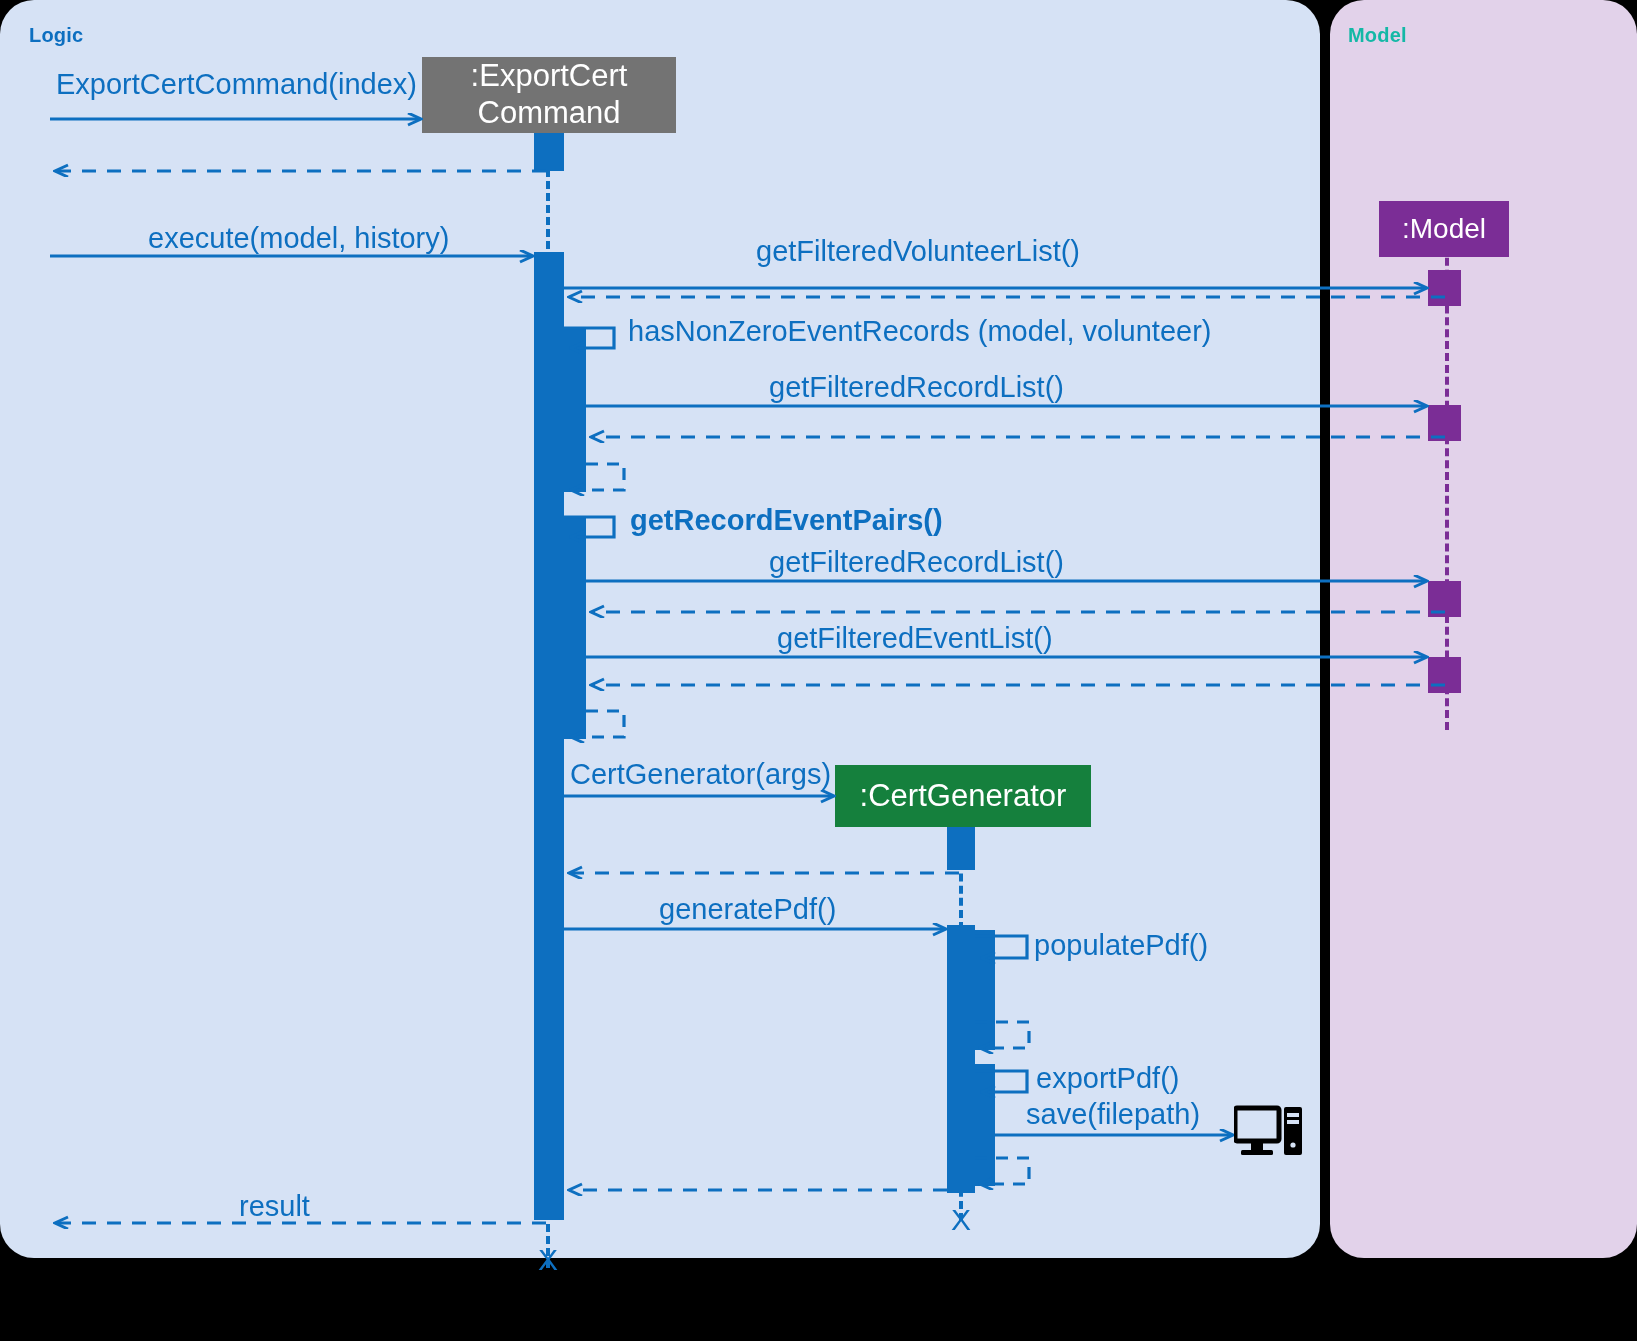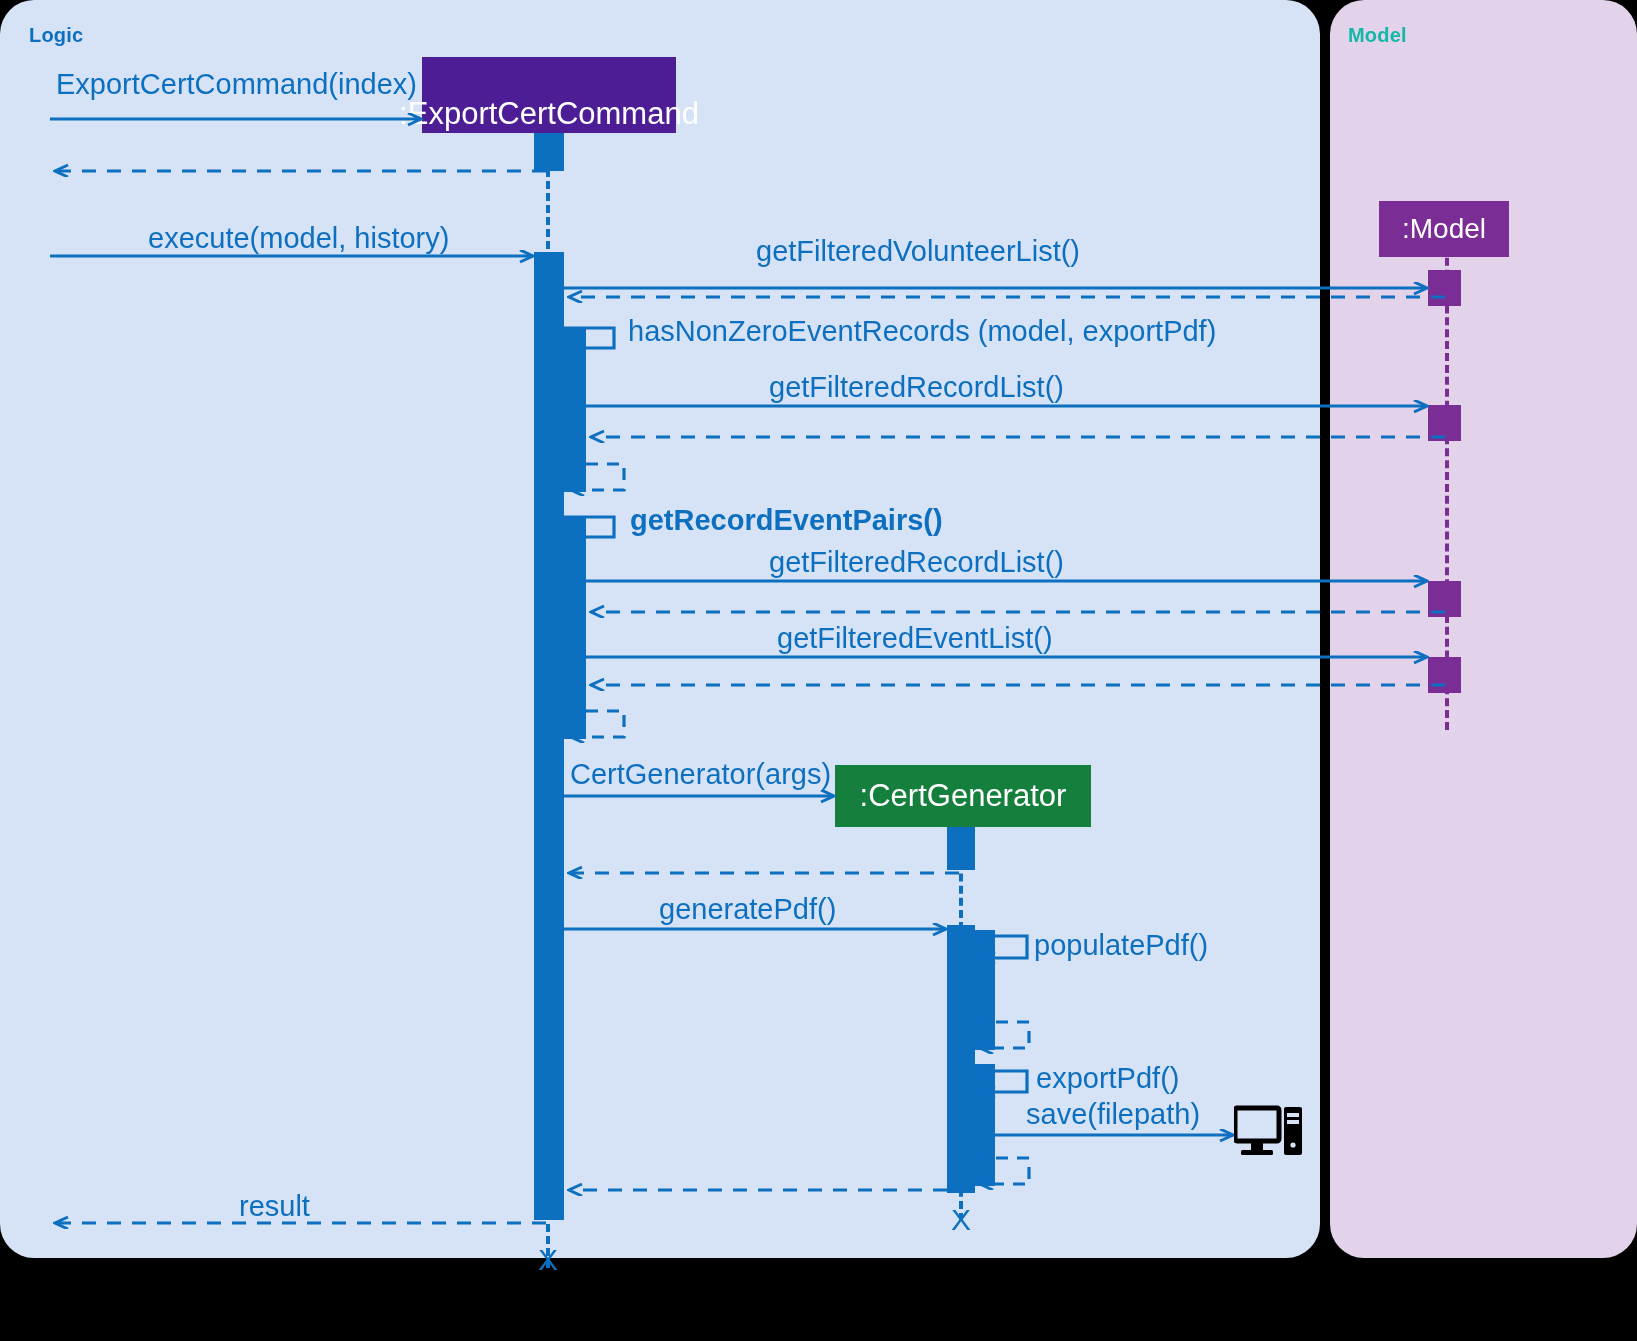--- a/index.html
+++ b/index.html
@@ -75,21 +75,21 @@
   <div class="partition" style="left:0px; top:0px; width:1320px; height:1258px; background:#d6e2f5;"></div>
   <div class="partition" style="left:1330px; top:0px; width:307px; height:1258px; background:#e2d2ea;"></div>
 
   <div class="partition-label" style="left:29px; top:24px; color:#0d6fc0;">Logic</div>
   <div class="partition-label" style="left:1348px; top:24px; color:#14b8a6;">Model</div>
 
   <div class="lifeline-dash" style="left:546px; top:133px; height:1135px; border-left-color:#0d6fc0;"></div>
   <div class="lifeline-dash" style="left:959px; top:825px; height:396px; border-left-color:#0d6fc0;"></div>
   <div class="lifeline-dash" style="left:1445px; top:234px; height:496px; border-left-color:#7b2d96;"></div>
 
-  <div class="lifeline-box" style="left:422px; top:57px; width:254px; height:76px; background:#4c1d95; align-items:flex-end;">
+  <div class="lifeline-box" style="left:422px; top:57px; width:254px; height:76px; background:#737373; flex-direction:column;">
     <span>:ExportCert</span>
     <span>Command</span>
   </div>
 
   <div class="lifeline-box" style="left:835px; top:765px; width:256px; height:62px; background:#15803d;">
     <span>:CertGenerator</span>
   </div>
 
   <div class="lifeline-box" style="left:1379px; top:201px; width:130px; height:56px; background:#7b2d96; font-size:28px;">
     <span>:Model</span>
@@ -176,21 +176,21 @@
 
       <line x1="947" y1="1190" x2="570" y2="1190" stroke-dasharray="14,11" marker-end="url(#ah-open)"></line>
 
       <line x1="546" y1="1223" x2="56" y2="1223" stroke-dasharray="14,11" marker-end="url(#ah-open)"></line>
     </g>
   </svg>
 
   <div class="msg-label" style="left:56px; top:68px;">ExportCertCommand(index)</div>
   <div class="msg-label" style="left:148px; top:222px;">execute(model, history)</div>
   <div class="msg-label" style="left:756px; top:235px;">getFilteredVolunteerList()</div>
-  <div class="msg-label" style="left:628px; top:315px;">hasNonZeroEventRecords (model, exportPdf)</div>
+  <div class="msg-label" style="left:628px; top:315px;">hasNonZeroEventRecords (model, volunteer)</div>
   <div class="msg-label" style="left:769px; top:371px;">getFilteredRecordList()</div>
   <div class="msg-label" style="left:630px; top:504px;font-weight:bold;">getRecordEventPairs()</div>
   <div class="msg-label" style="left:769px; top:546px;">getFilteredRecordList()</div>
   <div class="msg-label" style="left:777px; top:622px;text-align:right;">getFilteredEventList()</div>
   <div class="msg-label" style="left:570px; top:758px;">CertGenerator(args)</div>
   <div class="msg-label" style="left:659px; top:893px;">generatePdf()</div>
   <div class="msg-label" style="left:1034px; top:929px;">populatePdf()</div>
   <div class="msg-label" style="left:1036px; top:1062px;">exportPdf()</div>
   <div class="msg-label" style="left:1026px; top:1098px;">save(filepath)</div>
   <div class="msg-label" style="left:239px; top:1190px;">result</div>

